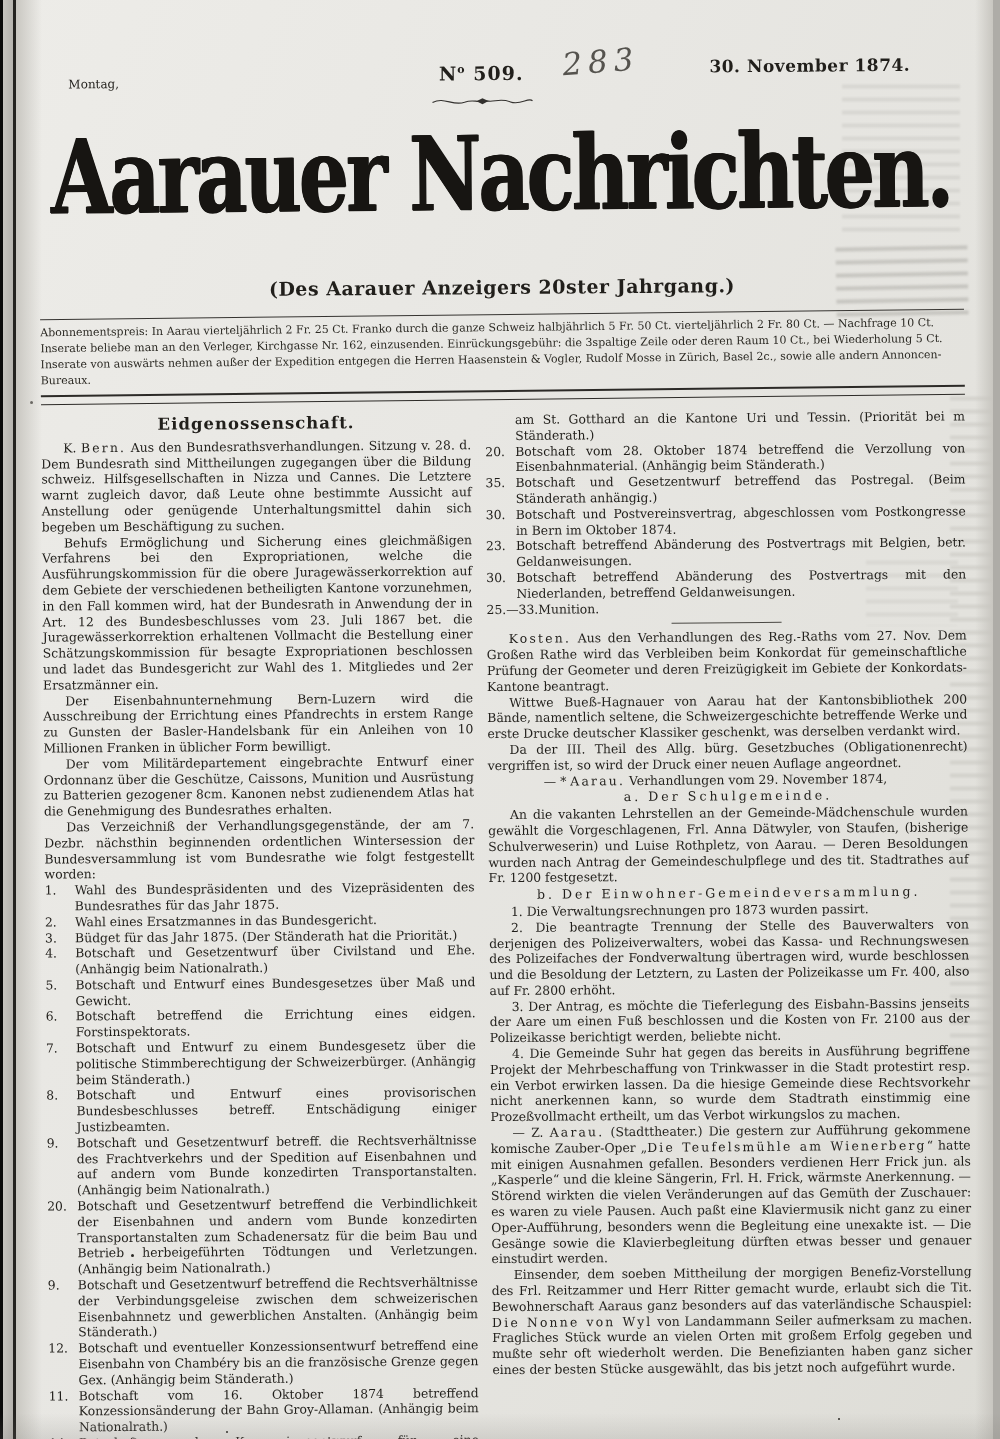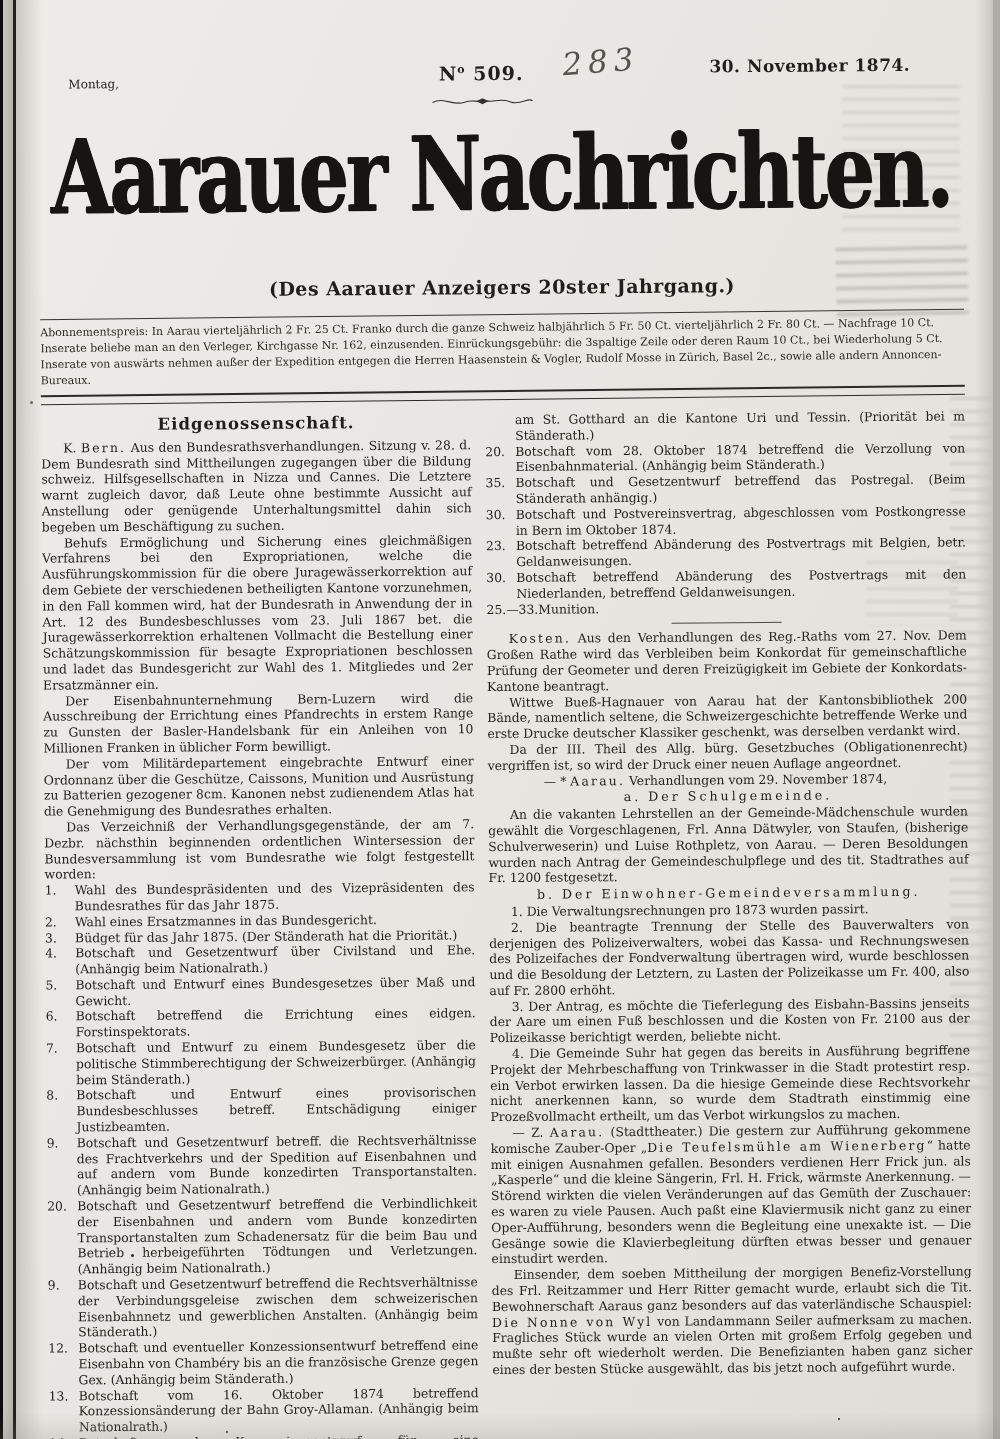--- a/index.html
+++ b/index.html
@@ -124,21 +124,21 @@
           <div class="item"><span class="num">3.</span><span>Büdget für das Jahr 1875. (Der Ständerath hat die Priorität.)</span></div>
           <div class="item"><span class="num">4.</span><span>Botschaft und Gesetzentwurf über Civilstand und Ehe. (Anhängig beim Nationalrath.)</span></div>
           <div class="item"><span class="num">5.</span><span>Botschaft und Entwurf eines Bundesgesetzes über Maß und Gewicht.</span></div>
           <div class="item"><span class="num">6.</span><span>Botschaft betreffend die Errichtung eines eidgen. Forstinspektorats.</span></div>
           <div class="item"><span class="num">7.</span><span>Botschaft und Entwurf zu einem Bundesgesetz über die politische Stimmberechtigung der Schweizerbürger. (Anhängig beim Ständerath.)</span></div>
           <div class="item"><span class="num">8.</span><span>Botschaft und Entwurf eines provisorischen Bundesbeschlusses betreff. Entschädigung einiger Justizbeamten.</span></div>
           <div class="item"><span class="num">9.</span><span>Botschaft und Gesetzentwurf betreff. die Rechtsverhältnisse des Frachtverkehrs und der Spedition auf Eisenbahnen und auf andern vom Bunde konzedirten Transportanstalten. (Anhängig beim Nationalrath.)</span></div>
           <div class="item"><span class="num">20.</span><span>Botschaft und Gesetzentwurf betreffend die Verbindlichkeit der Eisenbahnen und andern vom Bunde konzedirten Transportanstalten zum Schadenersatz für die beim Bau und Betrieb herbeigeführten Tödtungen und Verletzungen. (Anhängig beim Nationalrath.)</span></div>
           <div class="item"><span class="num">9.</span><span>Botschaft und Gesetzentwurf betreffend die Rechtsverhältnisse der Verbindungsgeleise zwischen dem schweizerischen Eisenbahnnetz und gewerblichen Anstalten. (Anhängig beim Ständerath.)</span></div>
           <div class="item"><span class="num">12.</span><span>Botschaft und eventueller Konzessionsentwurf betreffend eine Eisenbahn von Chambéry bis an die französische Grenze gegen Gex. (Anhängig beim Ständerath.)</span></div>
-          <div class="item"><span class="num">13.</span><span>Botschaft vom 16. Oktober 1874 betreffend Konzessionsänderung der Bahn Groy-Allaman. (Anhängig beim Nationalrath.)</span></div>
+          <div class="item"><span class="num">11.</span><span>Botschaft vom 16. Oktober 1874 betreffend Konzessionsänderung der Bahn Groy-Allaman. (Anhängig beim Nationalrath.)</span></div>
           <div class="item"><span class="num">14.</span><span>Botschaft und Konzessionsentwurf für eine Dampfomnibuseisenbahn von Zürich nach Höngg.</span></div>
         </div>
       <div class="col-right" id="col-right">
           <div class="item cont"><span>am St. Gotthard an die Kantone Uri und Tessin. (Priorität bei m Ständerath.)</span></div>
           <div class="item"><span class="num">20.</span><span>Botschaft vom 28. Oktober 1874 betreffend die Verzollung von Eisenbahnmaterial. (Anhängig beim Ständerath.)</span></div>
           <div class="item"><span class="num">35.</span><span>Botschaft und Gesetzentwurf betreffend das Postregal. (Beim Ständerath anhängig.)</span></div>
           <div class="item"><span class="num">30.</span><span>Botschaft und Postvereinsvertrag, abgeschlossen vom Postkongresse in Bern im Oktober 1874.</span></div>
           <div class="item"><span class="num">23.</span><span>Botschaft betreffend Abänderung des Postvertrags mit Belgien, betr. Geldanweisungen.</span></div>
           <div class="item"><span class="num">30.</span><span>Botschaft betreffend Abänderung des Postvertrags mit den Niederlanden, betreffend Geldanweisungen.</span></div>
           <div class="item"><span class="num">25.—33.</span><span>Munition.</span></div>

